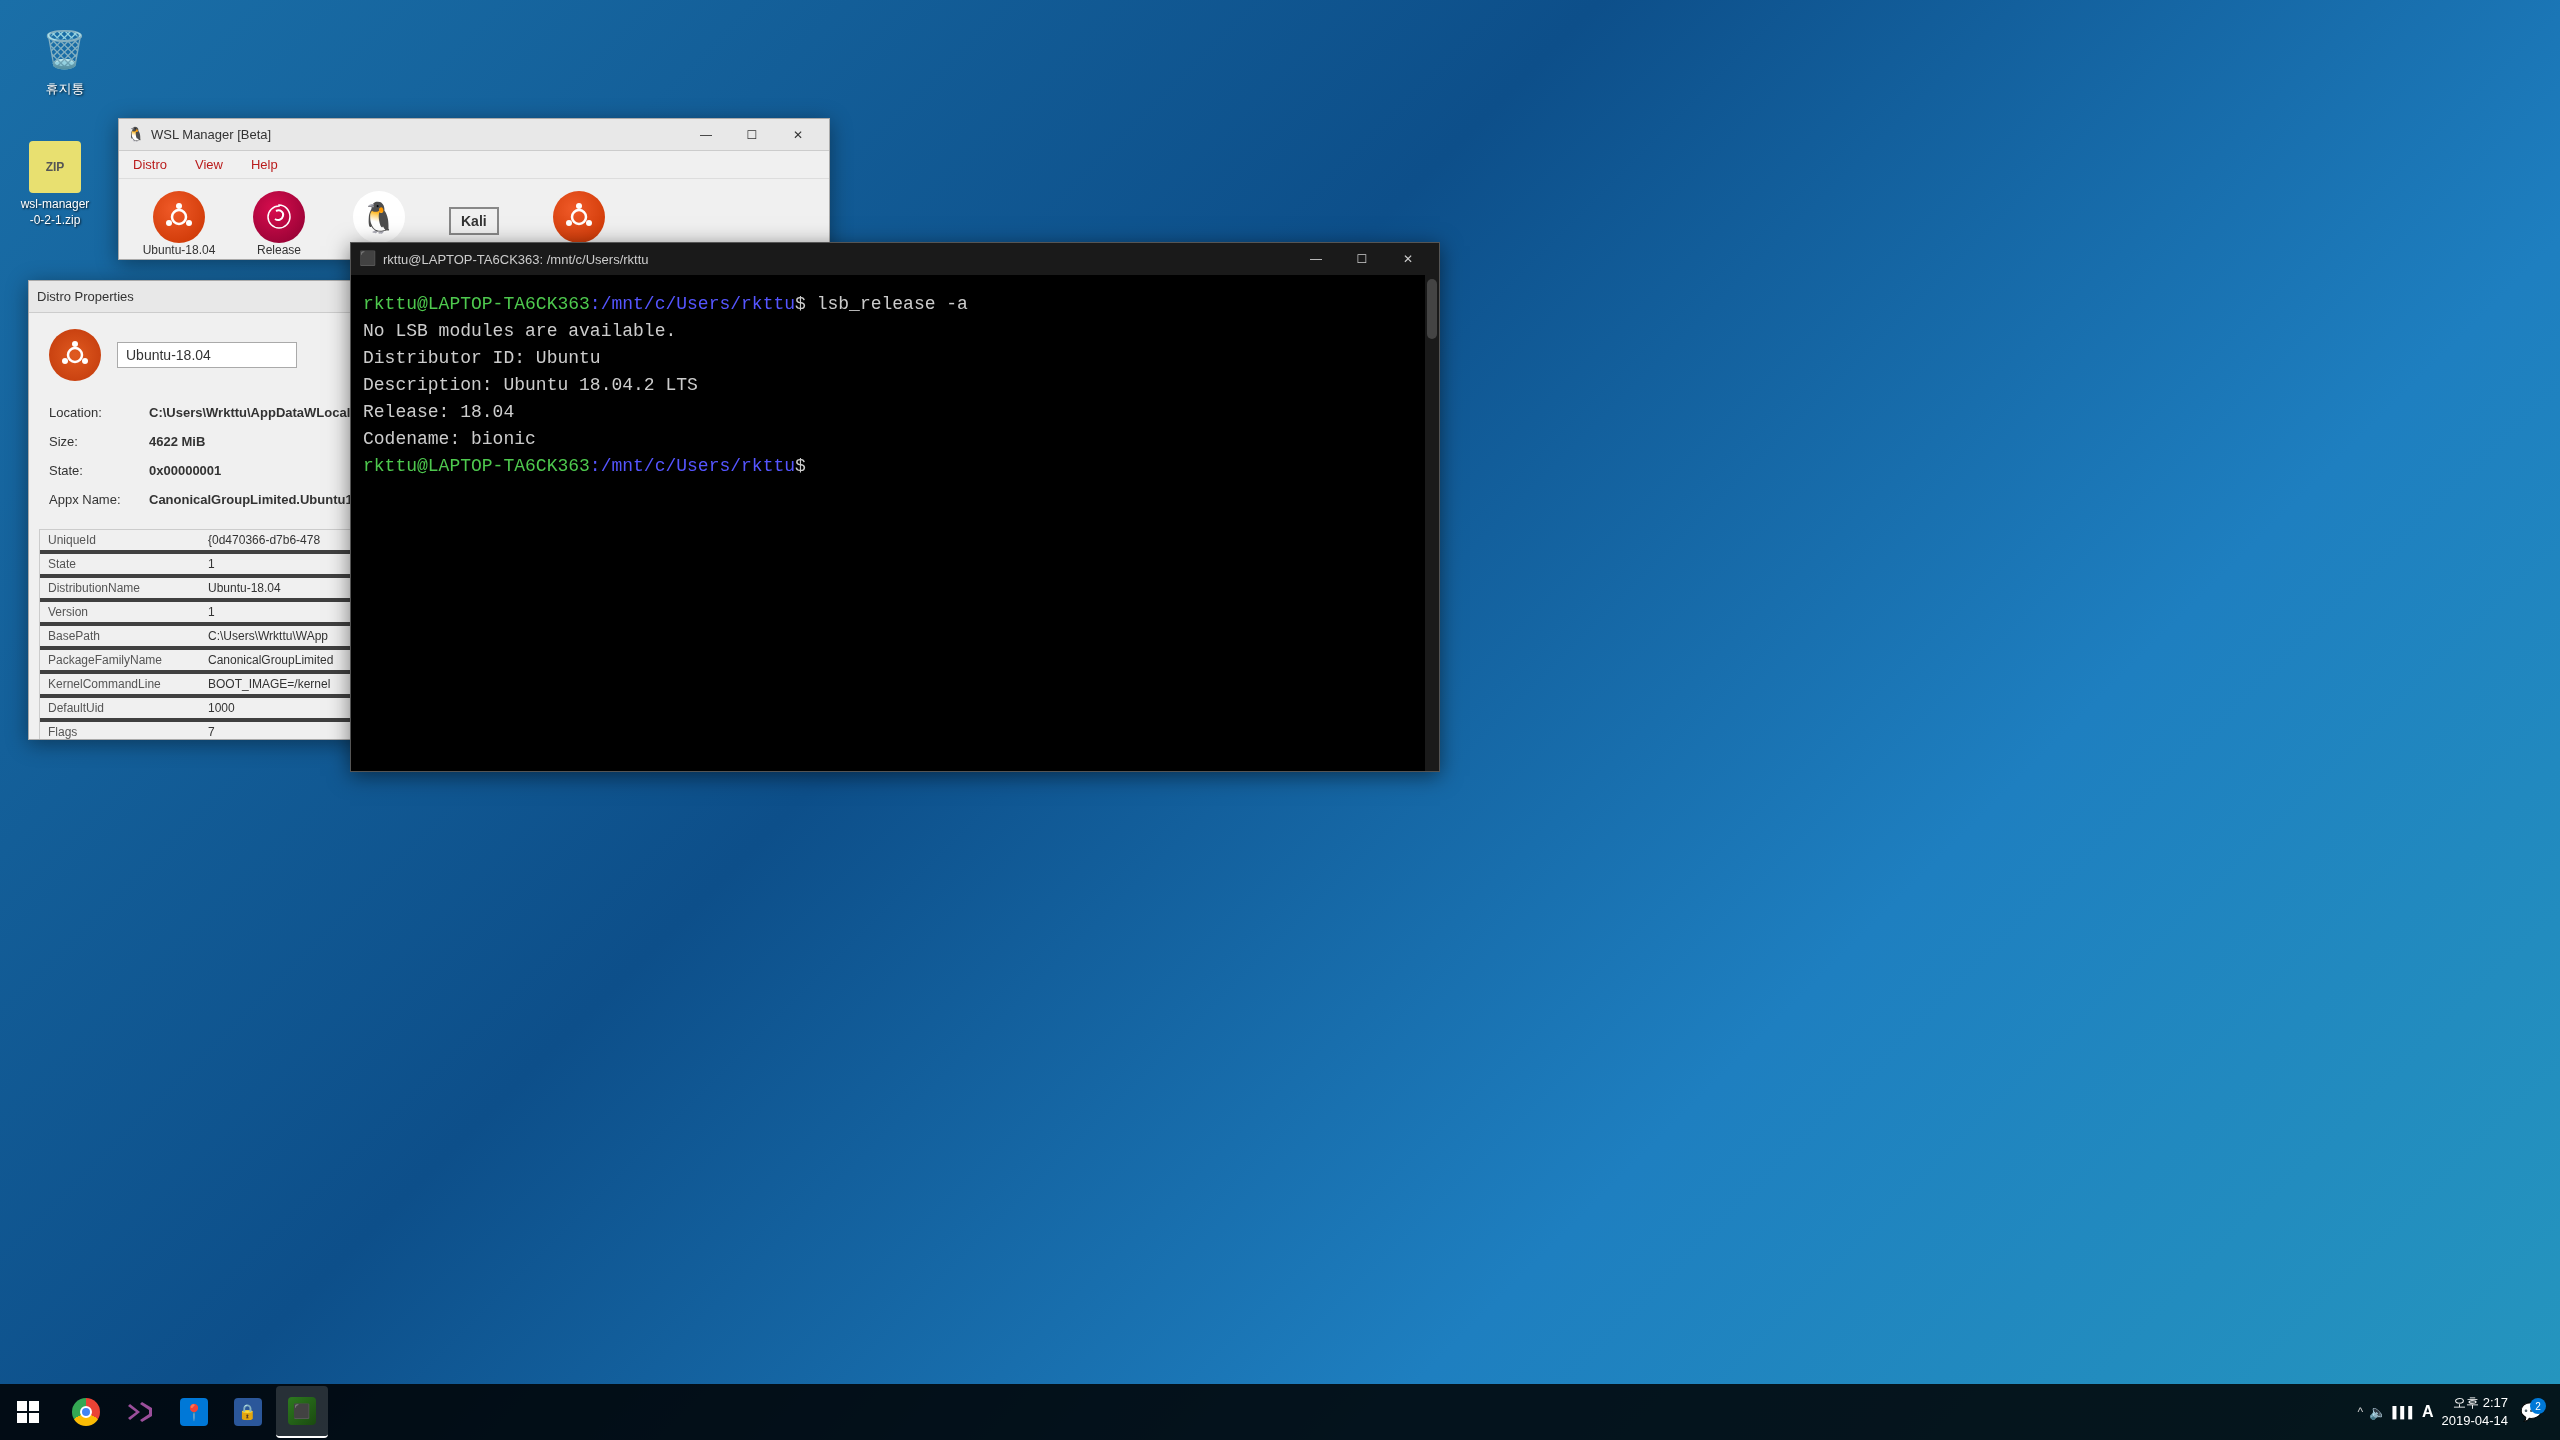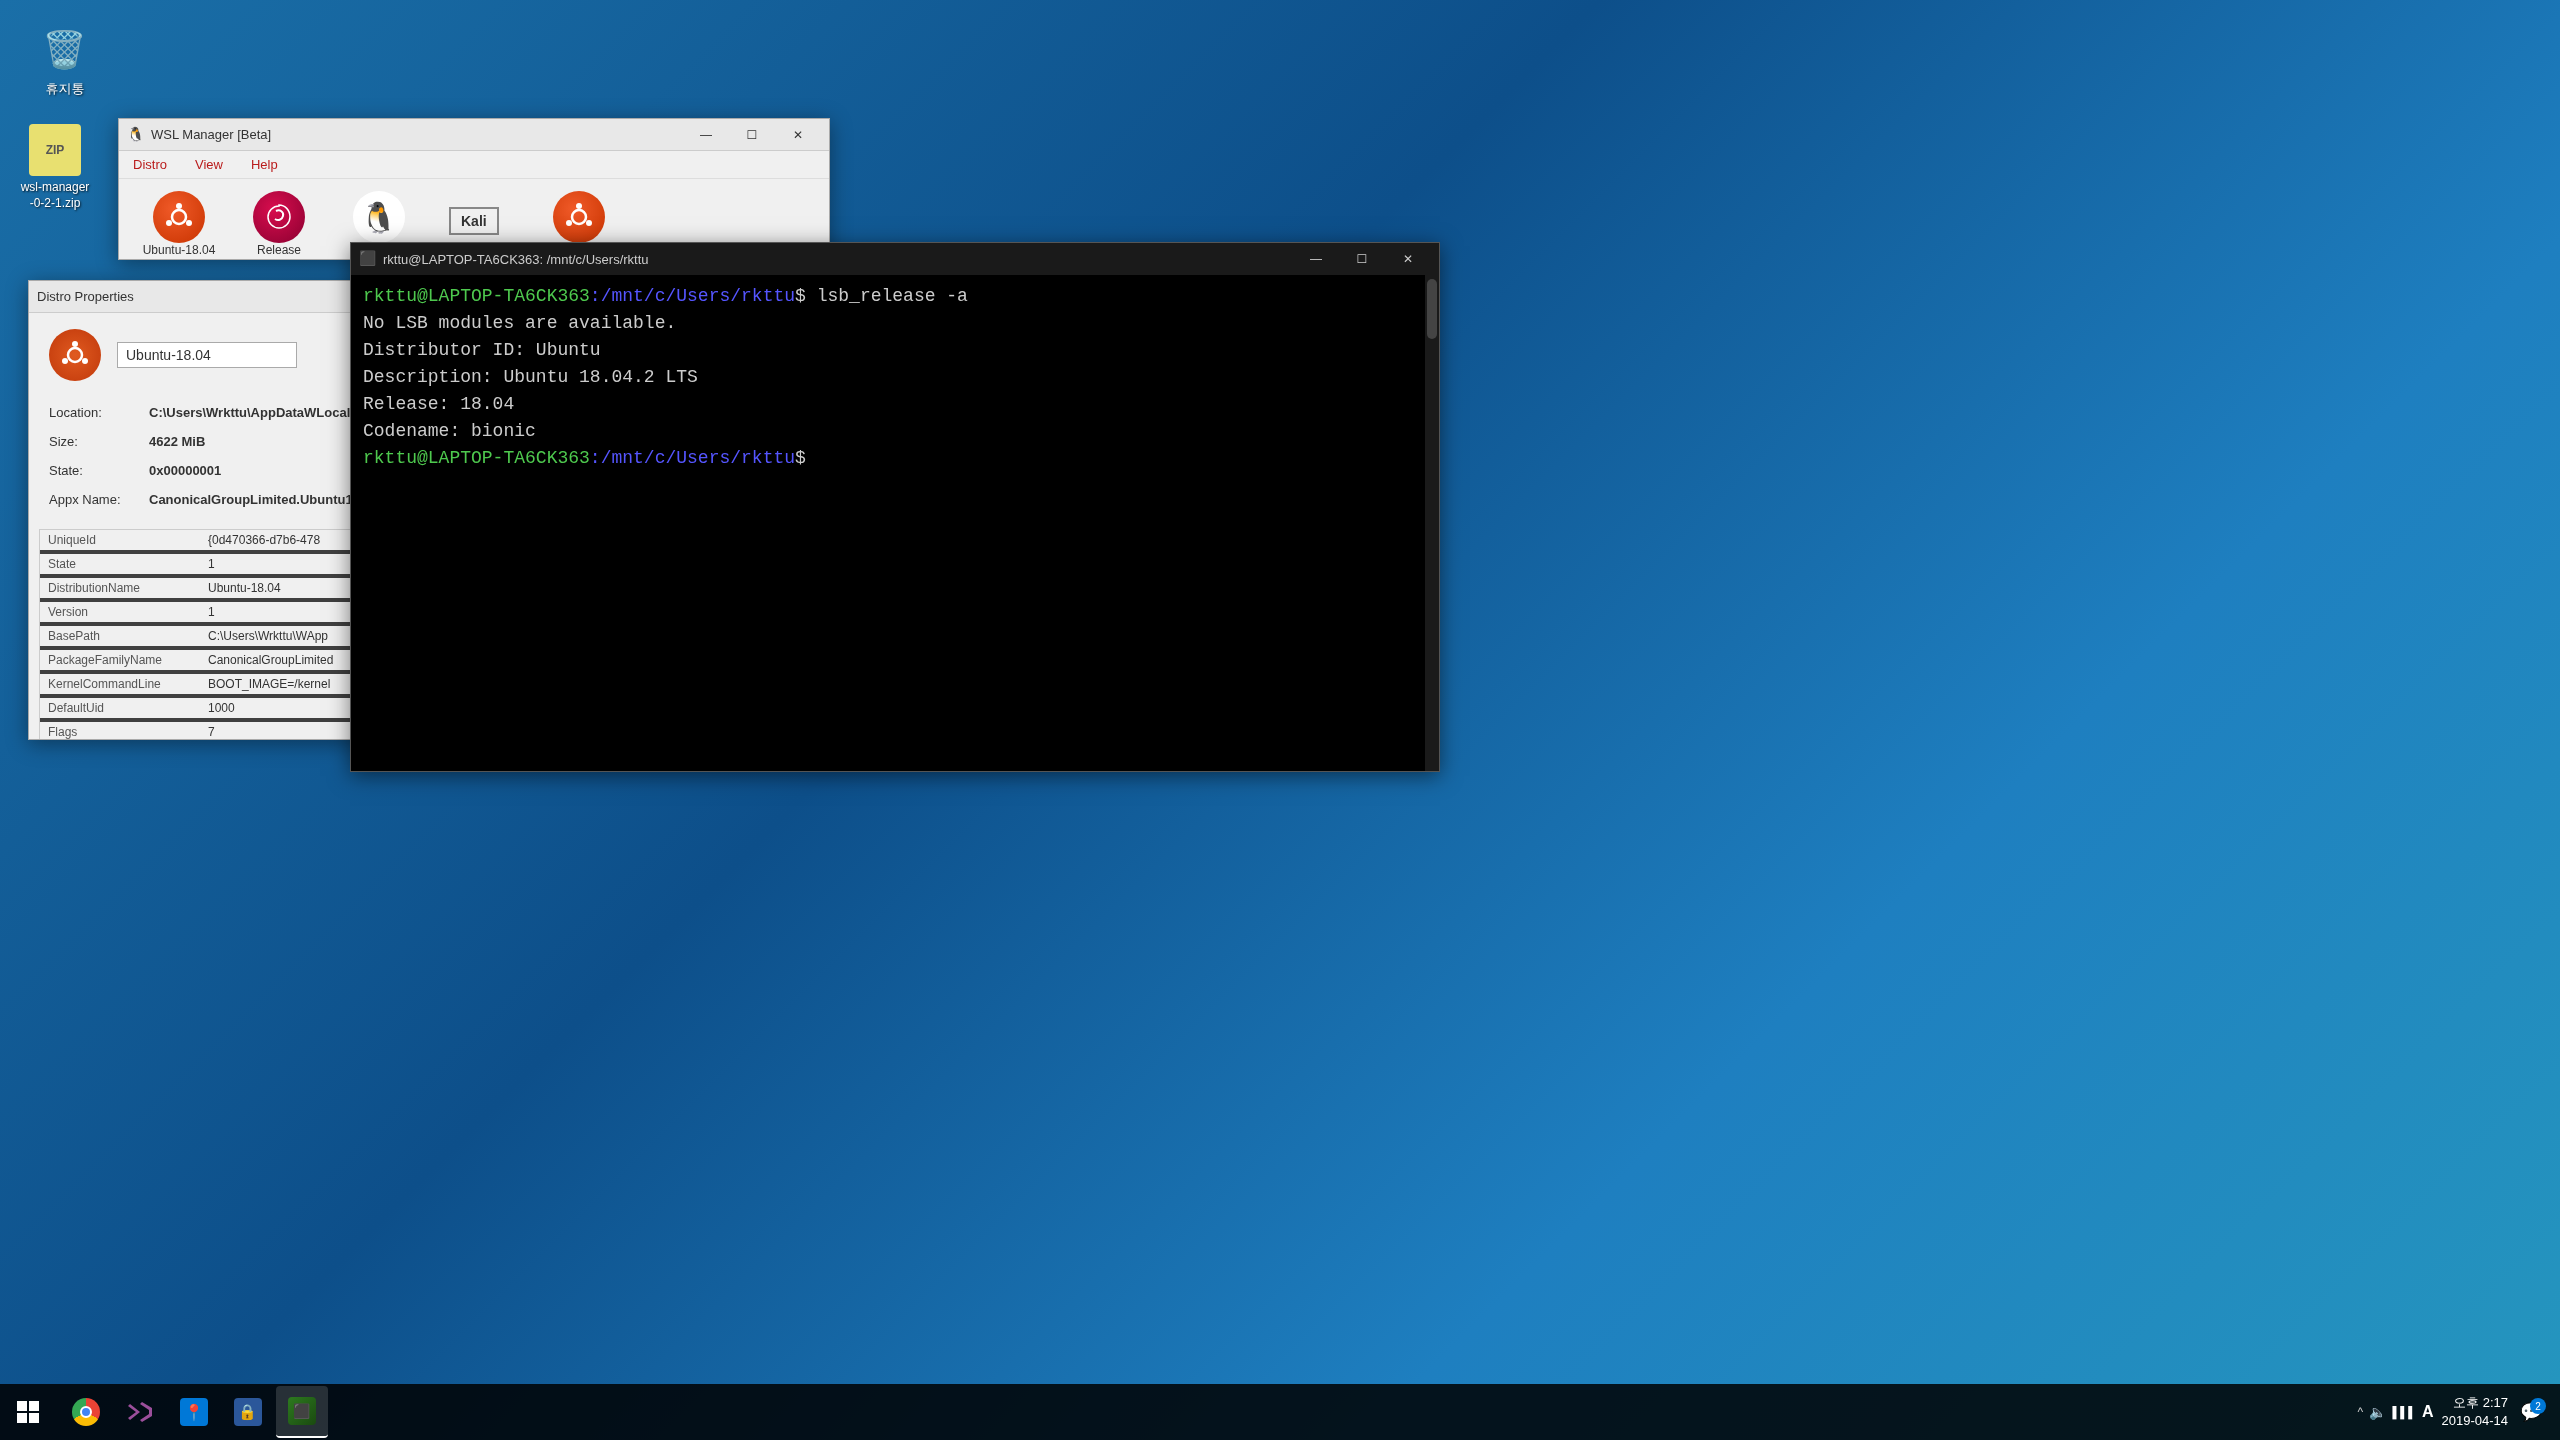--- a/index.html
+++ b/index.html
@@ -354,21 +354,21 @@
       height: 32px;
       display: flex;
       align-items: center;
       justify-content: center;
       cursor: pointer;
       font-size: 12px;
       color: #ccc;
     }
     .terminal-content {
       flex: 1;
-      padding: 8px 12px;
+      padding: 16px 12px;
       font-family: 'Consolas', 'Courier New', monospace;
       font-size: 18px;
       color: #ccc;
       overflow-y: auto;
       line-height: 1.5;
     }
     .term-prompt { color: #4ec94e; }
     .term-path { color: #5555ff; }
     .term-cmd { color: #ccc; }
     .term-output { color: #ccc; }
@@ -425,21 +425,21 @@
 </head>
 <body>
 
 <div class="desktop">
 
   <div class="desktop-icon recycle-icon" style="top:20px;left:20px;">
     <div class="icon-img">🗑️</div>
     <div class="icon-label">휴지통</div>
   </div>
 
-  <div class="desktop-icon" style="top:120px;left:10px;">
+  <div class="desktop-icon" style="top:137px;left:10px;">
     <div class="icon-img" style="background:#e8e070;border-radius:4px;font-size:12px;font-weight:bold;color:#555;letter-spacing:0;">ZIP</div>
     <div class="icon-label" style="font-size:12px;line-height:1.3;">wsl-manager<br>-0-2-1.zip</div>
   </div>
 
   <div class="window wsl-manager" style="top:118px;left:118px;width:712px;height:142px;">
     <div class="window-titlebar">
       <span class="window-title-icon">🐧</span>
       <span class="window-title-text">WSL Manager [Beta]</span>
       <div class="window-controls">
         <div class="win-btn">—</div>

